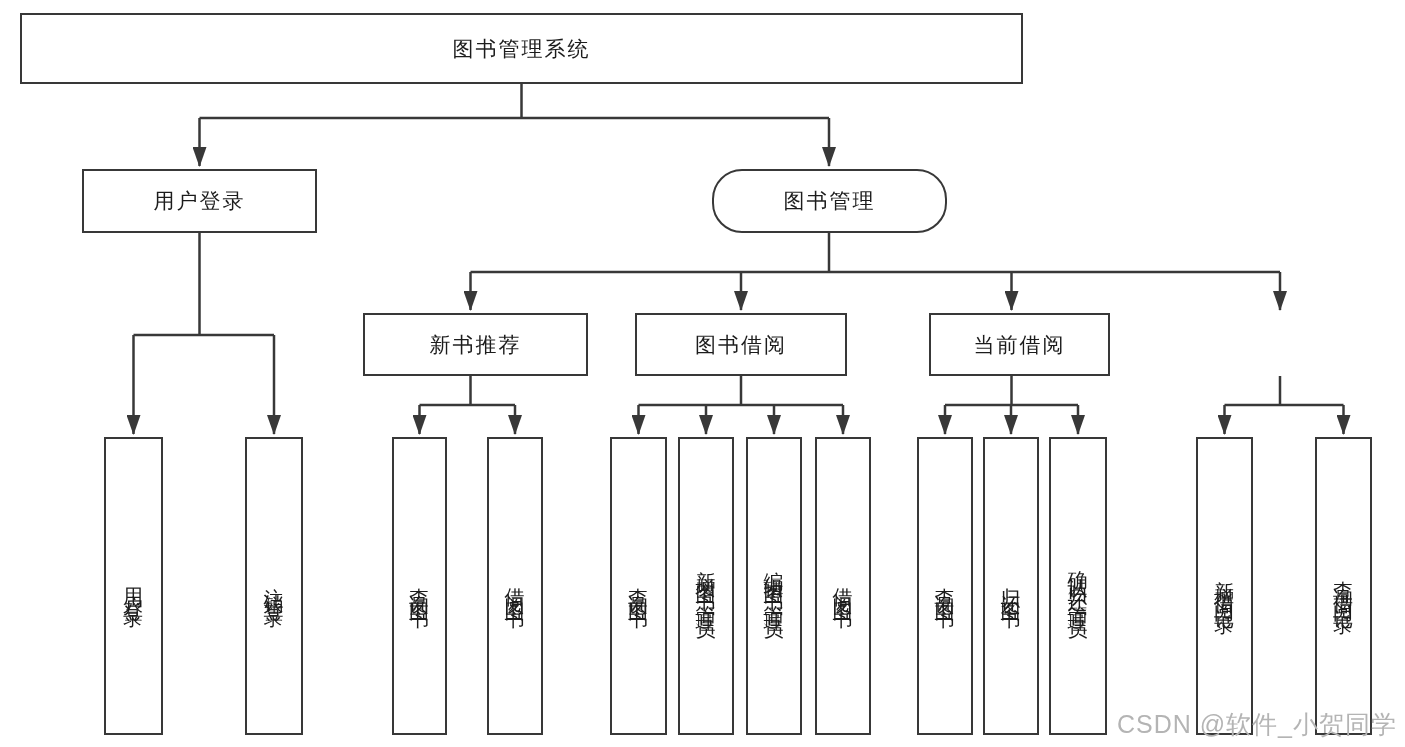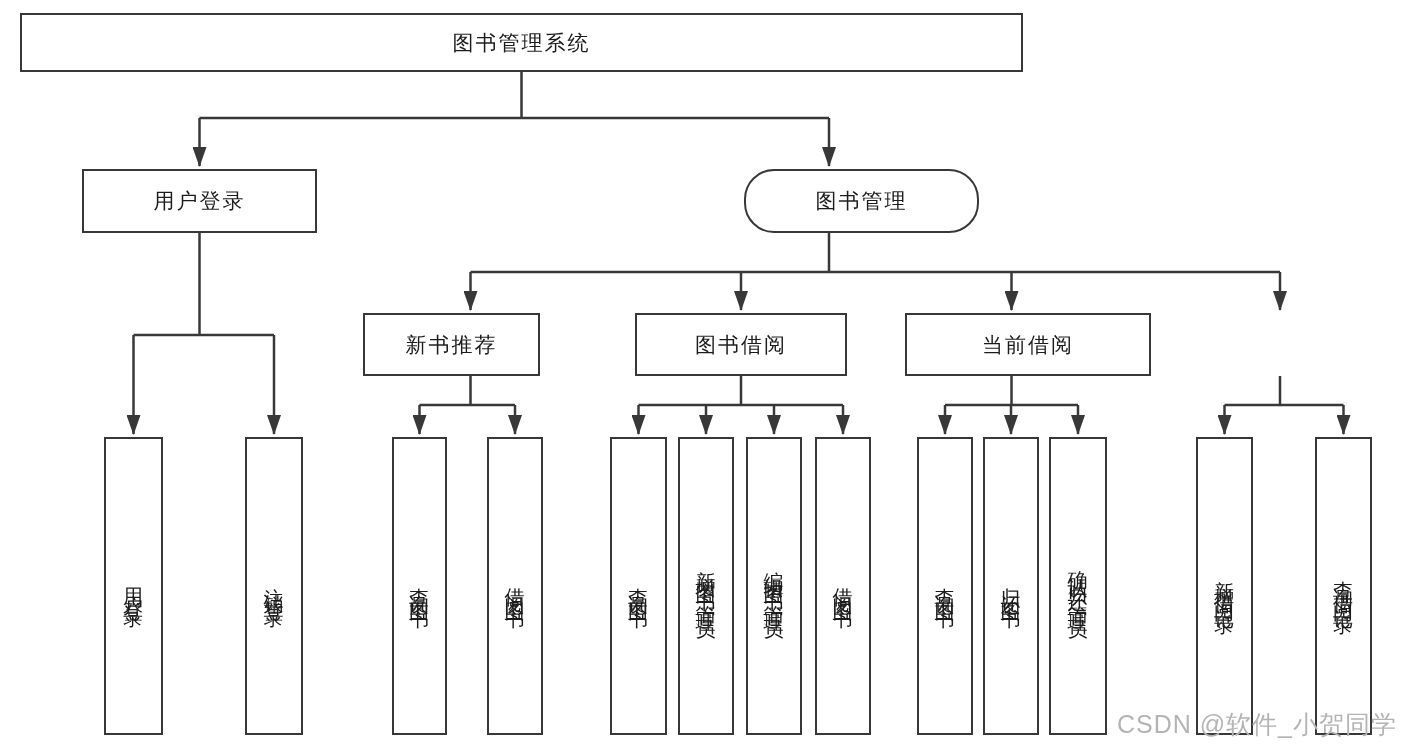--- a/index.html
+++ b/index.html
@@ -19,21 +19,21 @@
     display:flex;
     align-items:center;
     justify-content:center;
     color:#1c1c1c;
     font-size:21px;
     letter-spacing:2px;
     text-align:center;
     line-height:1.2;
     z-index:2;
   }
-  .root{left:20px;top:13px;width:1003px;height:59px;}
+  .root{left:20px;top:13px;width:1003px;height:71px;}
   .l1{top:169px;height:64px;}
   .l2{top:313px;height:63px;}
   .leaf{
     top:437px;height:298px;
     writing-mode:vertical-rl;
     letter-spacing:7px;
     font-size:20px;
     line-height:1;
     padding:6px 0;
   }
@@ -91,25 +91,25 @@
 
       <path d="M1280,376 V405 M1224.5,405 H1343.5"></path>
       <path d="M1224.5,405 V434" marker-end="url(#arw)"></path>
       <path d="M1343.5,405 V434" marker-end="url(#arw)"></path>
     </g>
   </svg>
 
   <div class="node root">图书管理系统</div>
 
   <div class="node l1" style="left:82px;width:235px;">用户登录</div>
-  <div class="node l1" style="left:744px;width:235px;border-radius:30px;">图书管理</div>
+  <div class="node l1" style="left:712px;width:235px;border-radius:30px;">图书管理</div>
 
-  <div class="node l2" style="left:363px;width:177px;">新书推荐</div>
+  <div class="node l2" style="left:363px;width:225px;">新书推荐</div>
   <div class="node l2" style="left:635px;width:212px;">图书借阅</div>
-  <div class="node l2" style="left:905px;width:246px;">当前借阅</div>
+  <div class="node l2" style="left:929px;width:181px;">当前借阅</div>
 
   <div class="node leaf" style="left:104px;width:59px;">用户登录</div>
   <div class="node leaf" style="left:245px;width:58px;">注销登录</div>
 
   <div class="node leaf" style="left:392px;width:55px;">查询图书</div>
   <div class="node leaf" style="left:487px;width:56px;">借阅图书</div>
 
   <div class="node leaf" style="left:610px;width:57px;">查询图书</div>
   <div class="node leaf" style="left:678px;width:56px;">新增图书（管理员）</div>
   <div class="node leaf" style="left:746px;width:56px;">编辑图书（管理员）</div>

